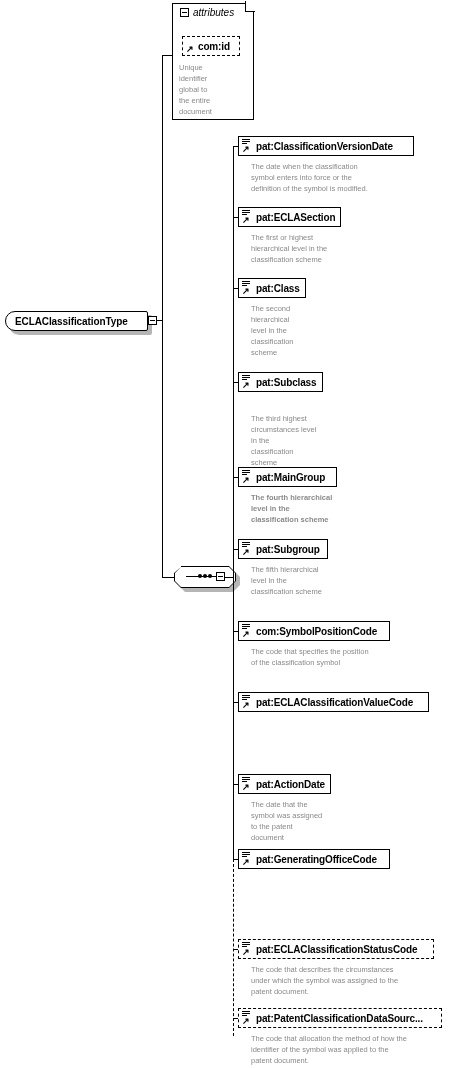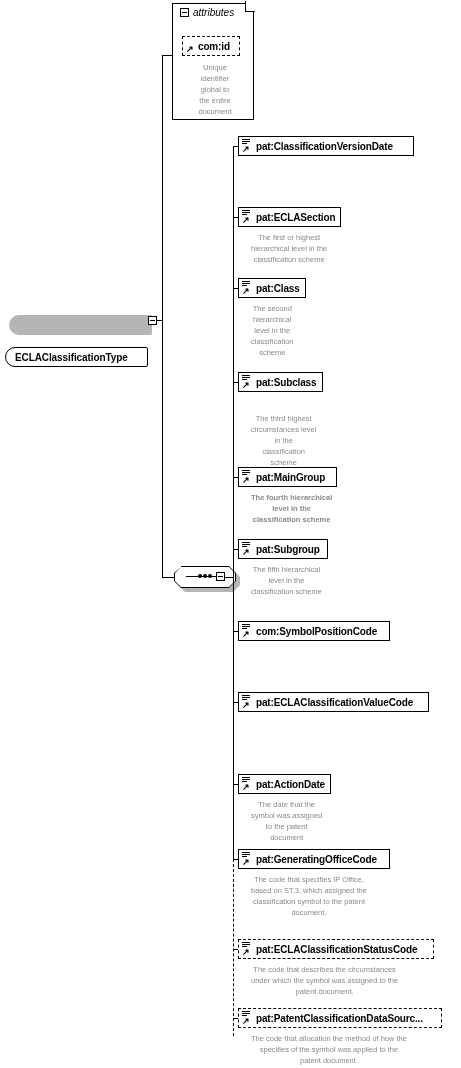--- a/index.html
+++ b/index.html
@@ -86,21 +86,21 @@
   .glyph-arrow{
     position:absolute;left:3px;bottom:2px;width:8px;height:8px;
     font-size:9px;line-height:8px;color:#000;font-weight:bold;
   }
 
   .desc{
     position:absolute;
     font-size:7.5px;line-height:11px;color:#8a8a8a;
     font-family:"Liberation Sans", sans-serif;
   }
-  .desc div{white-space:nowrap;text-align:center;}
+  .desc div{white-space:nowrap;}
 
   
   .seq{position:absolute;}
   .seq .oshadow{
     position:absolute;left:4px;top:4px;width:62px;height:22px;background:#b5b5b5;
     clip-path:polygon(7px 0,55px 0,62px 7px,62px 15px,55px 22px,7px 22px,0 15px,0 7px);
   }
   .seq .oct{
     position:absolute;left:0;top:0;width:62px;height:22px;background:#fff;
     clip-path:polygon(7px 0,55px 0,62px 7px,62px 15px,55px 22px,7px 22px,0 15px,0 7px);
@@ -117,21 +117,21 @@
   .seq .dot{position:absolute;top:-2px;width:4px;height:4px;border-radius:50%;background:#000;}
 
   .attrnode .box{padding-left:15px;}
 </style>
 </head>
 <body>
 
 <div class="canvas">
 
   <div class="typebox-shadow" style="left:9px;top:315px;width:143px;height:20px;"></div>
-  <div class="typebox" style="left:5px;top:311px;width:143px;margin-top:36px;">
+  <div class="typebox" style="left:5px;top:311px;width:143px;">
     <span>ECLAClassificationType</span>
   </div>
   <div class="stub" style="left:148px;top:316px;"></div>
 
   <div class="line hline" style="left:157px;top:320px;width:6px;"></div>
 
   <div class="line vline" style="left:162px;top:55px;height:523px;"></div>
 
   <div class="line hline" style="left:162px;top:55px;width:10px;"></div>
 
@@ -190,20 +190,25 @@
     <div class="box" style="width:176px;">
       <span class="glyph-lines">
           <i></i>
           <i></i>
           <i></i>
         </span>
       <span class="glyph-arrow">↗</span>
       <span>pat:ClassificationVersionDate</span>
     </div>
   </div>
+  <div class="desc" style="left:251px;top:161px;">
+    <div>The date when the classification</div>
+    <div>symbol enters into force or the</div>
+    <div>definition of the symbol is modified.</div>
+  </div>
 
   <div class="line hline" style="left:233px;top:217px;width:5px;"></div>
   <div class="node" style="left:238px;top:207px;width:103px;">
     <div class="shadow"></div>
     <div class="box" style="width:103px;">
       <span class="glyph-lines">
           <i></i>
           <i></i>
           <i></i>
         </span>
@@ -303,20 +308,24 @@
     <div class="box" style="width:152px;">
       <span class="glyph-lines">
           <i></i>
           <i></i>
           <i></i>
         </span>
       <span class="glyph-arrow">↗</span>
       <span>com:SymbolPositionCode</span>
     </div>
   </div>
+  <div class="desc" style="left:251px;top:646px;">
+    <div>The code that specifies the position</div>
+    <div>of the classification symbol</div>
+  </div>
 
   <div class="line hline" style="left:233px;top:702px;width:5px;"></div>
   <div class="node" style="left:238px;top:692px;width:191px;">
     <div class="shadow"></div>
     <div class="box" style="width:191px;">
       <span class="glyph-lines">
           <i></i>
           <i></i>
           <i></i>
         </span>
@@ -351,26 +360,20 @@
     <div class="box" style="width:152px;">
       <span class="glyph-lines">
           <i></i>
           <i></i>
           <i></i>
         </span>
       <span class="glyph-arrow">↗</span>
       <span>pat:GeneratingOfficeCode</span>
     </div>
   </div>
-  <div class="desc" style="left:251px;top:874px;">
-    <div>The code that specifies IP Office,</div>
-    <div>based on ST.3, which assigned the</div>
-    <div>classification symbol to the patent</div>
-    <div>document.</div>
-  </div>
 
   <div class="hdash" style="left:233px;top:949px;width:5px;"></div>
   <div class="node optional" style="left:238px;top:939px;width:196px;">
     <div class="shadow"></div>
     <div class="box" style="width:196px;">
       <span class="glyph-lines">
           <i></i>
           <i></i>
           <i></i>
         </span>
@@ -392,17 +395,17 @@
           <i></i>
           <i></i>
           <i></i>
         </span>
       <span class="glyph-arrow">↗</span>
       <span>pat:PatentClassificationDataSourc...</span>
     </div>
   </div>
   <div class="desc" style="left:251px;top:1033px;">
     <div>The code that allocation the method of how the</div>
-    <div>specifies of the symbol was applied to the</div>
+    <div>identifier of the symbol was applied to the</div>
     <div>patent document.</div>
   </div>
 
 </div>
 
 </body></html>

